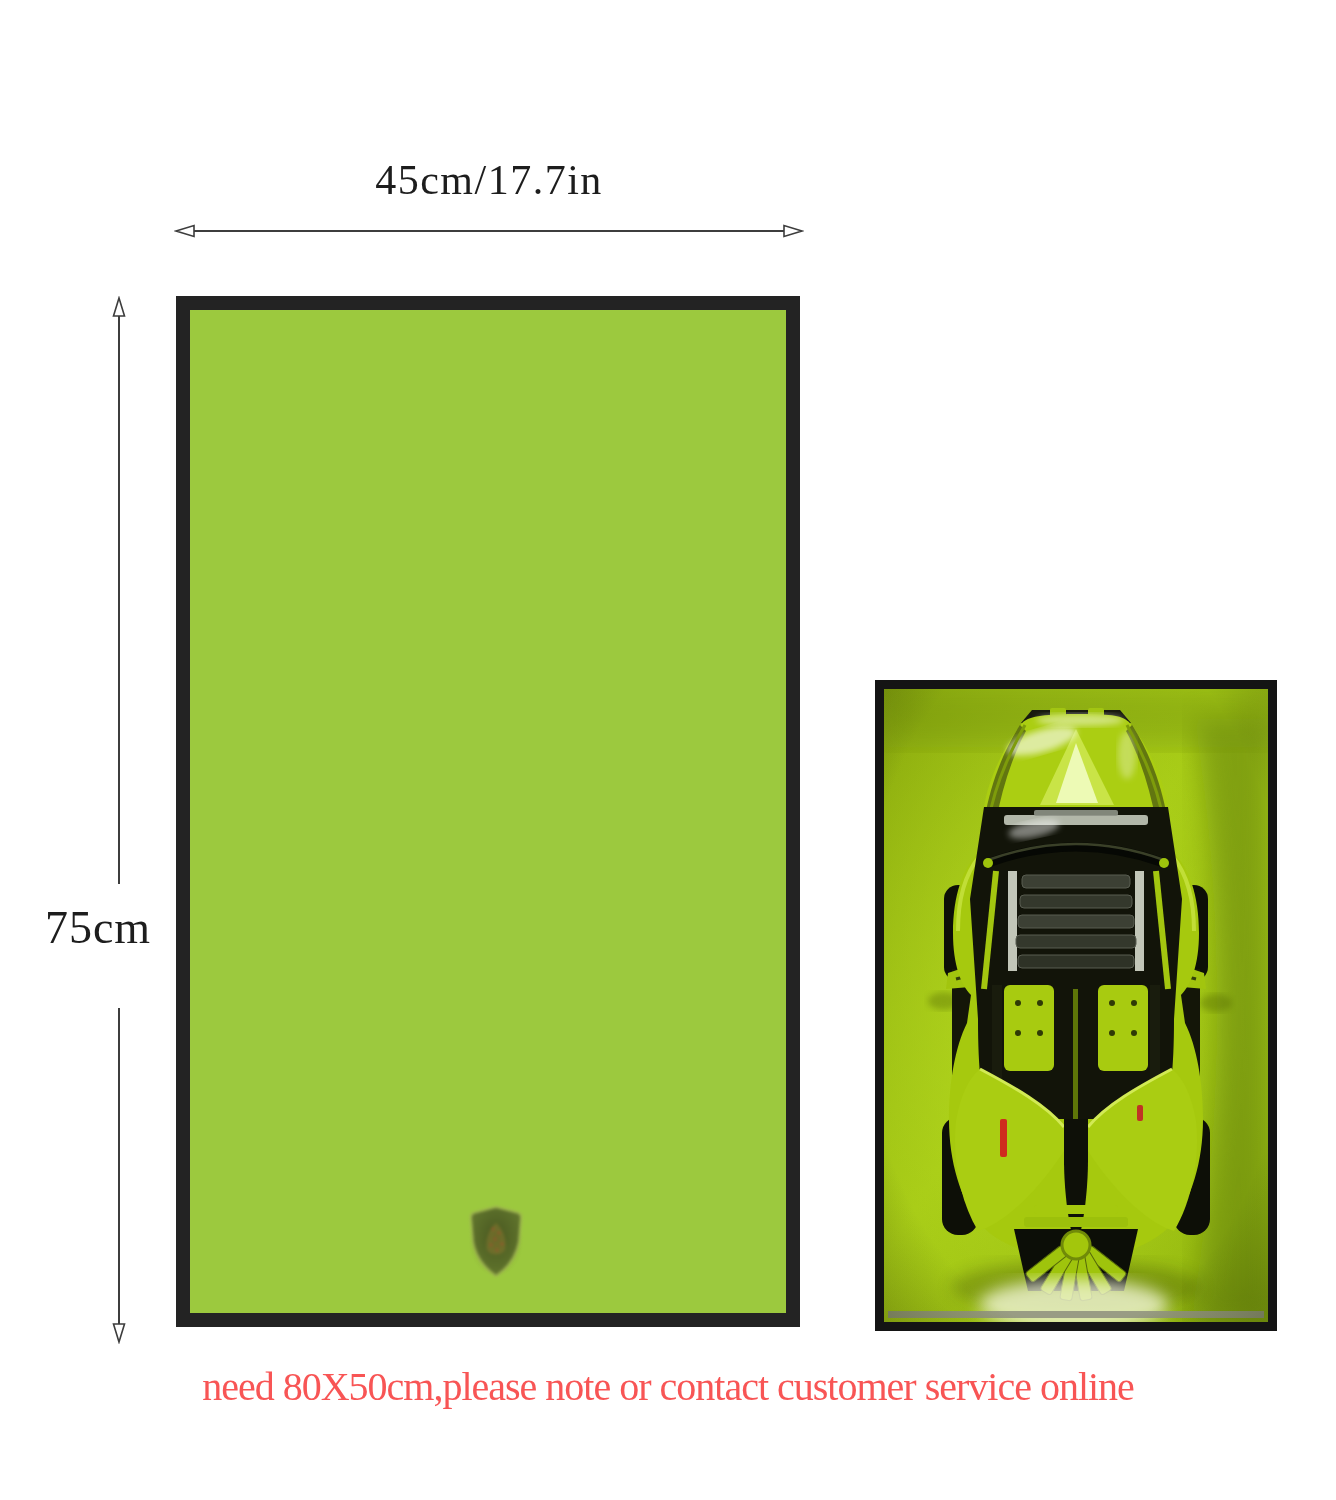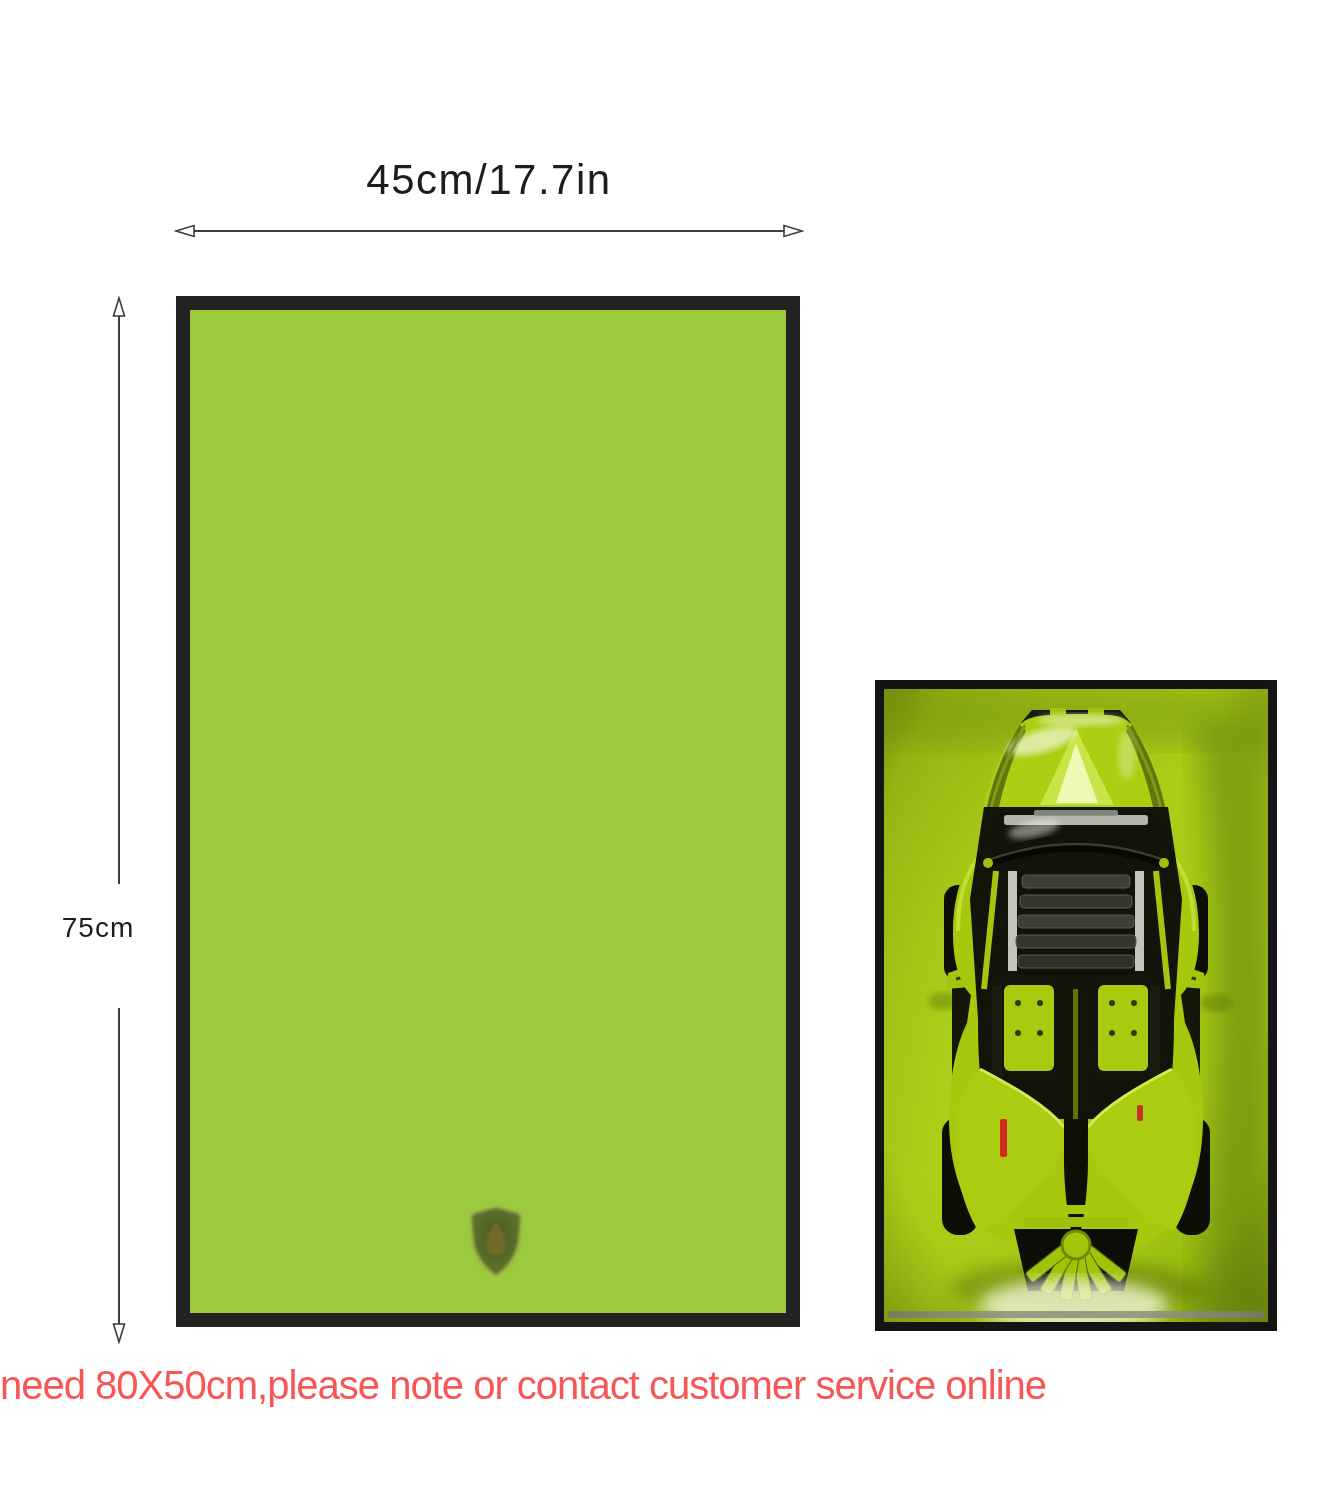--- a/index.html
+++ b/index.html
@@ -1,43 +1,43 @@
 <!DOCTYPE html>
 <html><head>
 <meta charset="utf-8">
 <style>
   html,body{margin:0;padding:0;background:#ffffff;}
   .canvas{position:relative;width:1284px;height:1500px;background:#ffffff;overflow:hidden;
-          font-family:Liberation Sans, sans-serif;}
+          font-family:Liberation Serif, serif;}
 
   
   .w-label{position:absolute;left:176px;top:156px;width:626px;text-align:center;
            font-size:42px;letter-spacing:1.5px;color:#1d1d1d;}
   .w-arrow{position:absolute;left:174px;top:222px;}
 
   
   .h-arrow{position:absolute;left:110px;top:296px;}
   .h-label{position:absolute;left:8px;top:902px;width:180px;text-align:center;
-           font-size:28px;letter-spacing:1px;color:#1d1d1d;line-height:52px;}
+           font-size:46px;letter-spacing:1px;color:#1d1d1d;line-height:52px;}
 
   
   .case{position:absolute;left:176px;top:296px;width:624px;height:1031px;
         box-sizing:border-box;border:14px solid #232323;background:#9cc93e;}
   .logo-halo{position:absolute;left:268px;top:884px;width:76px;height:96px;
              display:flex;align-items:center;justify-content:center;
              background:radial-gradient(closest-side,rgba(72,86,22,0.32),rgba(72,86,22,0) 72%);}
   .logo-halo svg{filter:blur(1.5px);opacity:0.85;}
 
   
   .photo{position:absolute;left:875px;top:680px;width:402px;height:651px;
          box-sizing:border-box;border:9px solid #141414;background:#a6c911;}
   .photo svg{display:block;width:384px;height:633px;}
 
   
-  .note{position:absolute;left:0;top:1363px;width:1336px;
+  .note{position:absolute;left:0;top:1363px;width:1336px;text-align:center;
         font-size:40px;letter-spacing:-1px;color:#f85555;}
 </style>
 </head>
 <body>
 
 <div class="canvas">
 
   <div class="w-label">45cm/17.7in</div>
   <svg class="w-arrow" width="630" height="18" viewBox="0 0 630 18">
     <line x1="17" y1="9" x2="613" y2="9" stroke="#3d3d3d" stroke-width="2"></line>

